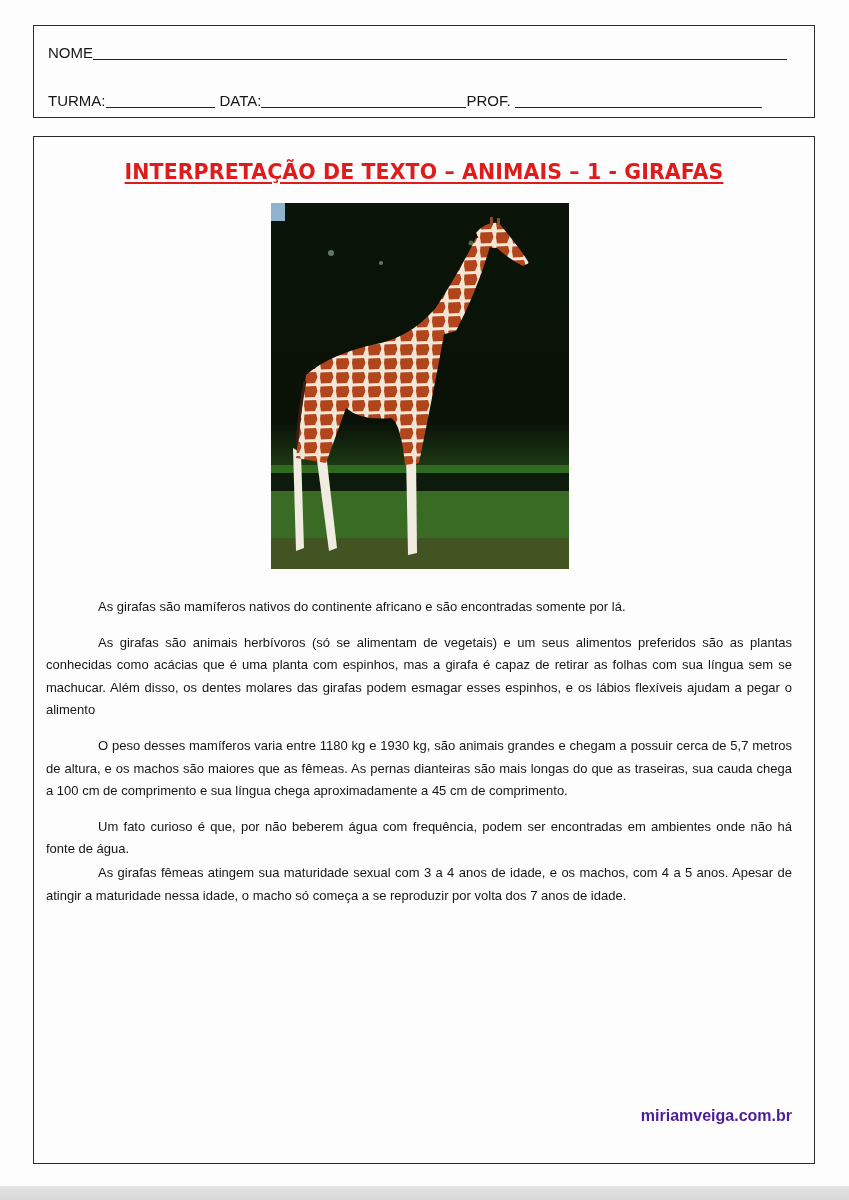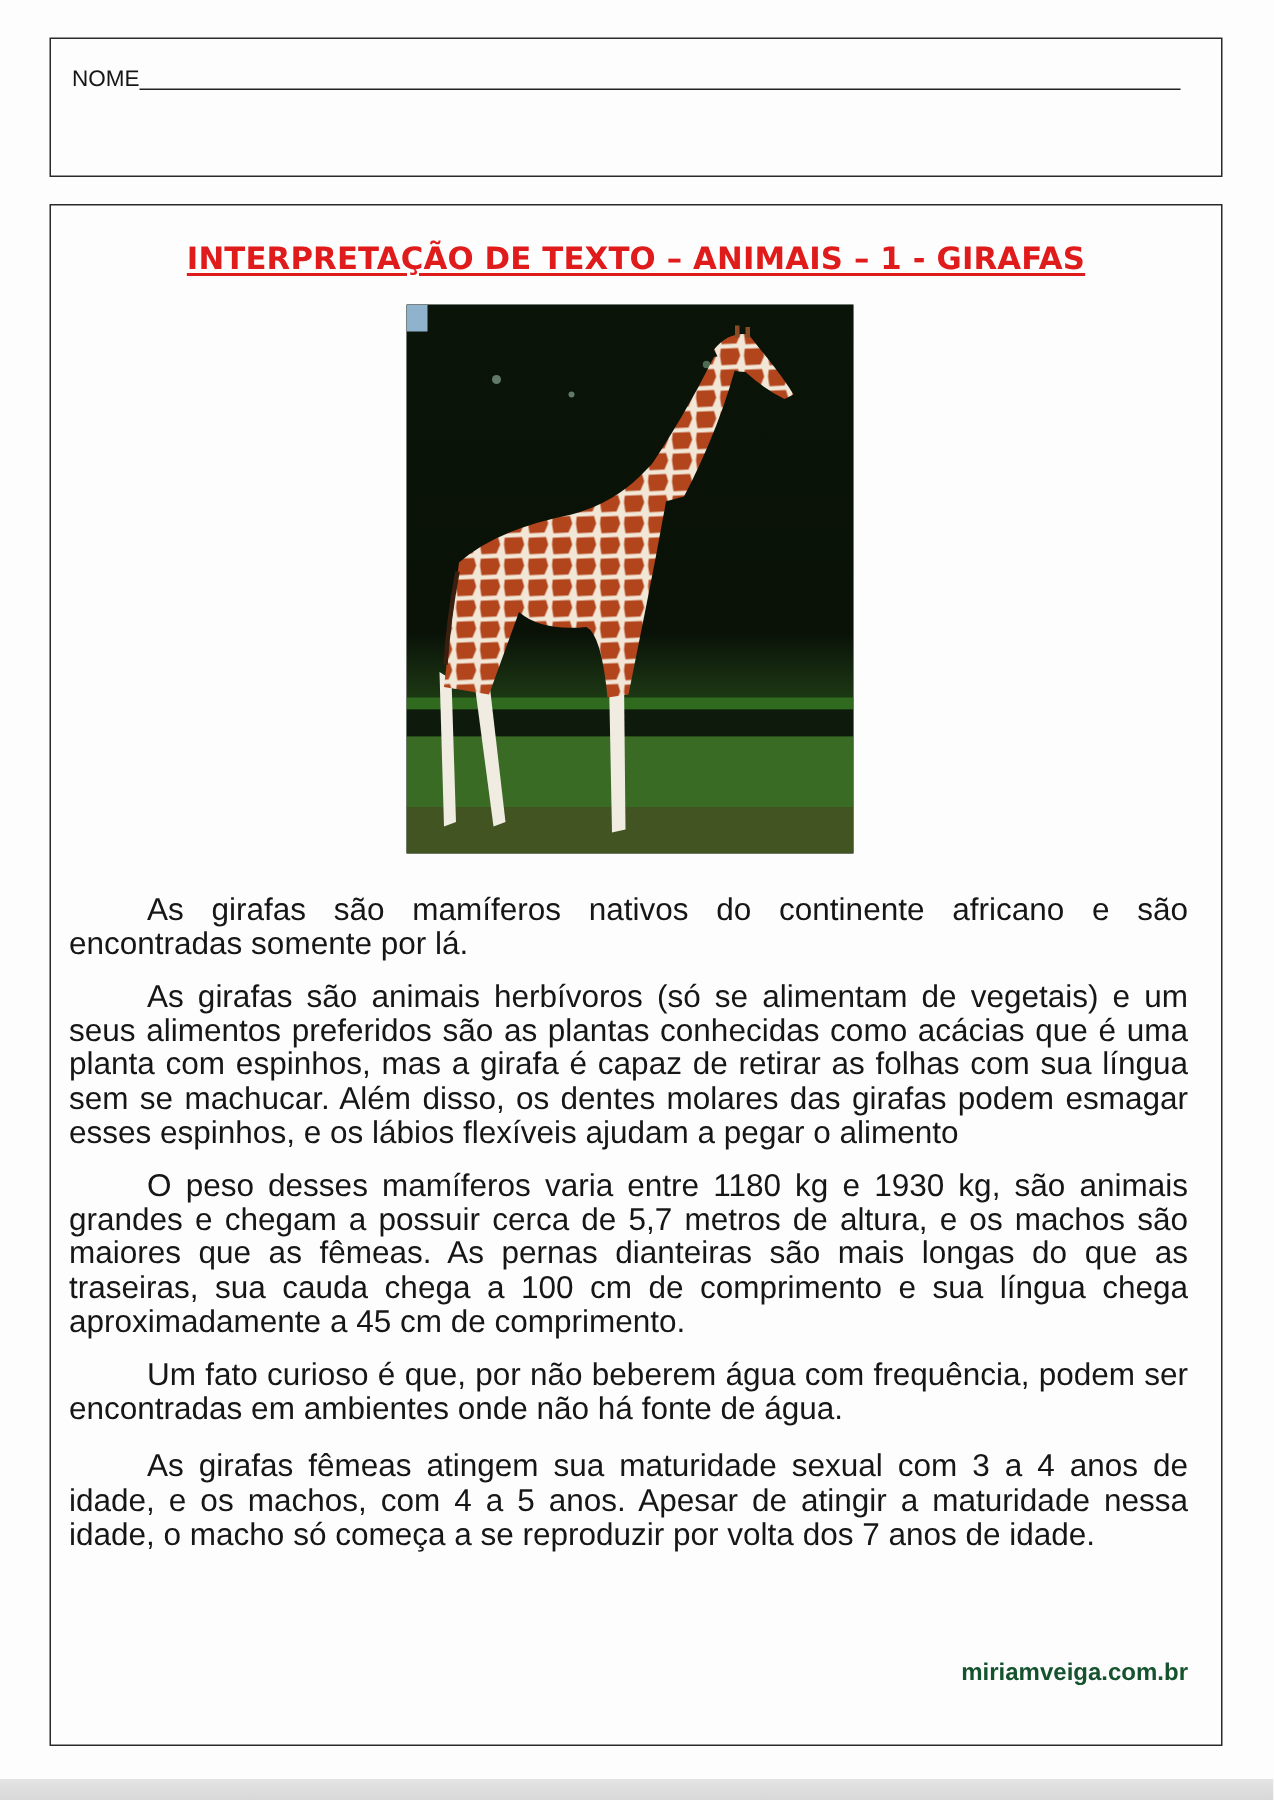--- a/index.html
+++ b/index.html
@@ -41,37 +41,45 @@
   .title span { text-decoration: underline; text-decoration-thickness: 2px; text-underline-offset: 3px; }
 
   .photo {
     position: absolute; left: 237px; top: 66px; width: 298px; height: 366px;
     overflow: hidden; background: #0d140c;
   }
   .photo svg { display: block; }
 
   .text-area {
     position: absolute; left: 12px; top: 459px; width: 746px;
-    font-size: 21px; line-height: 22.6px; text-align: justify;
+    font-size: 13px; line-height: 22.6px; text-align: justify;
   }
   .text-area p { margin: 0 0 13px 0; text-indent: 52px; }
-  .text-area p.tight { margin-bottom: 16px; }
+  .text-area p.tight { margin-bottom: 1px; }
 
   .credit {
     position: absolute; right: 22px; top: 970px;
-    font-weight: bold; font-size: 16px; color: #14532d; margin-left: 24px;
+    font-weight: bold; font-size: 16px; color: #4c1d95; margin-left: 24px;
   }
 </style>
 </head>
 <body>
 
 <div class="header-box">
   <div class="field-row r1">
     <span class="field-label">NOME</span>
     <span class="field-line fl-nome"></span>
+  </div>
+  <div class="field-row r2">
+    <span class="field-label">TURMA:</span>
+    <span class="field-line fl-turma"></span>
+    <span class="field-label">DATA:</span>
+    <span class="field-line fl-data"></span>
+    <span class="field-label">PROF.</span>
+    <span class="field-line fl-prof"></span>
   </div>
 </div>
 
 <div class="main-box">
   <div class="title">
     <span>INTERPRETAÇÃO DE TEXTO – ANIMAIS – 1 - GIRAFAS</span>
   </div>
 
   <div class="photo">
     <svg width="298" height="366" viewBox="0 0 298 366">

